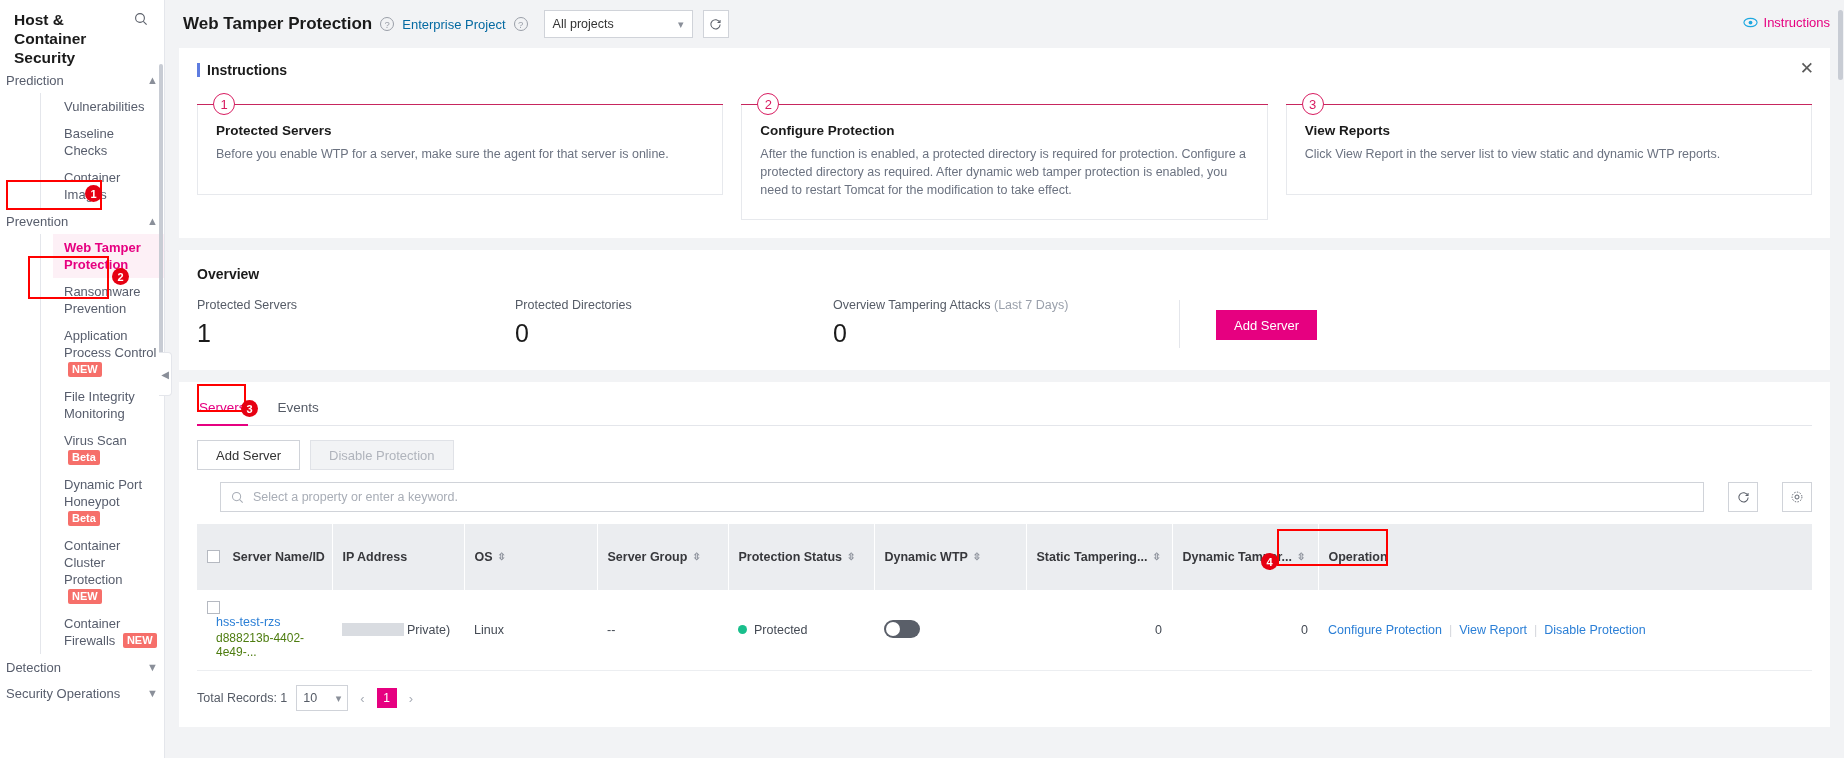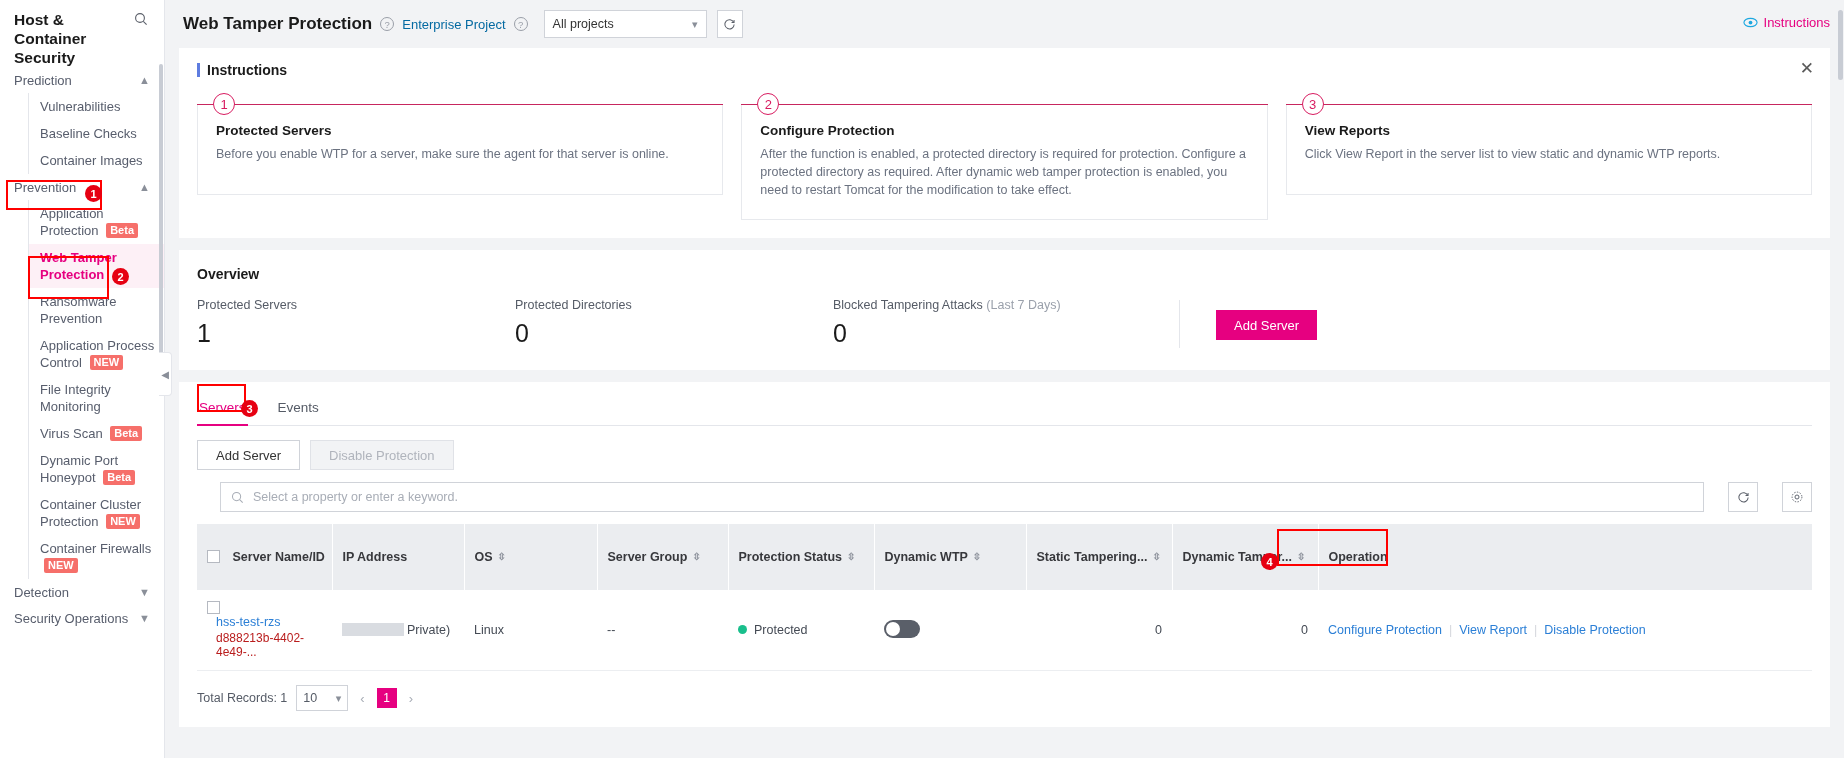--- a/index.html
+++ b/index.html
@@ -28,25 +28,25 @@
     padding: 10px 14px 6px 14px;
   }
   .sb-title {
     font-size: 15.5px; font-weight: bold; color: #1a1a1a;
     line-height: 19px; flex: 1;
   }
   .sb-search-icon { margin-top: 2px; flex: 0 0 16px; }
   .sb-scroll { position: relative; }
   .sb-group {
     display: flex; align-items: center; justify-content: space-between;
-    padding: 4px 14px; height: 26px; color: #575d6c; font-size: 13px;
+    padding: 4px 6px; height: 26px; color: #575d6c; font-size: 13px;
     cursor: pointer;
   }
   .sb-group.cut { margin-top: -6px; }
-  .sb-sub { border-left: 1px solid #e4e6eb; margin-left: 28px; padding-left: 0; }
+  .sb-sub { border-left: 1px solid #e4e6eb; margin-left: 40px; padding-left: 12px; }
   .sb-item {
     padding: 5px 6px 5px 11px;
     color: #575d6c; font-size: 13px; line-height: 17px;
     cursor: pointer; position: relative;
   }
   .sb-item.active { color: #e60080; font-weight: bold; background: #fdf0f6; }
   .badge {
     display: inline-block; background: #f66f6a; color: #fff;
     font-size: 11px; font-weight: bold; line-height: 13px;
     padding: 1px 4px; border-radius: 2px; margin-left: 4px;
@@ -81,21 +81,21 @@
     padding: 0 18px 0 18px; position: relative;
   }
   .page-title { font-size: 17px; font-weight: bold; color: #1a1a1a; }
   .help-ic {
     display: inline-flex; align-items: center; justify-content: center;
     width: 14px; height: 14px; border: 1px solid #9a9fa8; border-radius: 50%;
     color: #9a9fa8; font-size: 9.5px; margin: 0 8px; cursor: pointer;
   }
   .ent-label { font-size: 13px; color: #0369a1; }
   .select-box {
-    width: 163px; height: 28px; border: 1px solid #d0d3d9; background: #fff;
+    width: 149px; height: 28px; border: 1px solid #d0d3d9; background: #fff;
     display: flex; align-items: center; justify-content: space-between;
     padding: 0 8px; font-size: 12.5px; color: #333; cursor: pointer; margin-left: 8px;
   }
   .refresh-btn {
     width: 26px; height: 28px; border: 1px solid #d0d3d9; background: #fff;
     display: flex; align-items: center; justify-content: center; margin-left: 10px;
     cursor: pointer;
   }
   .instr-link {
     position: absolute; right: 14px; top: 15px;
@@ -189,21 +189,21 @@
   tbody td {
     padding: 11px 10px; font-size: 12.5px; color: #444a54;
     border-bottom: 1px solid #eceef1; vertical-align: middle;
   }
   .cb {
     width: 13px; height: 13px; border: 1px solid #b5b9c1; background: #fff;
     display: inline-block; vertical-align: -2px;
   }
   .sortic { display: inline-block; margin-left: 5px; color: #8a8f99; font-size: 10px; vertical-align: 1px; }
   .link { color: #2b7fd6; cursor: pointer; }
-  .srv-id { color: #b91c1c; font-size: 12px; margin-top: 2px; }
+  .srv-id { color: #4d7c0f; font-size: 12px; margin-top: 2px; }
   .redact {
     display: inline-block; width: 62px; height: 13px; background: #d9dce1;
     vertical-align: -2px; margin-right: 3px;
   }
   .dot-green {
     display: inline-block; width: 9px; height: 9px; border-radius: 50%;
     background: #19bf8c; margin-right: 7px; vertical-align: 0px;
   }
   .toggle {
     width: 36px; height: 18px; border-radius: 9px; background: #5a5f69;
@@ -260,24 +260,20 @@
         <div class="sb-item"><span>Vulnerabilities</span></div>
         <div class="sb-item"><span>Baseline Checks</span></div>
         <div class="sb-item"><span>Container Images</span></div>
       </div>
 
       <div class="sb-group">
         <span>Prevention</span>
         <span class="chev">▲</span>
       </div>
       <div class="sb-sub">
-        <div class="sb-item">
-          <span>Application Protection</span>
-          <span class="badge">Beta</span>
-        </div>
         <div class="sb-item active">
           <span>Web Tamper Protection</span>
         </div>
         <div class="sb-item">
           <span>Ransomware Prevention</span>
         </div>
         <div class="sb-item">
           <span>Application Process Control</span>
           <span class="badge">NEW</span>
         </div>
@@ -387,21 +383,21 @@
         <div class="ov-stat">
           <div class="ov-label">Protected Servers</div>
           <div class="ov-value">1</div>
         </div>
         <div class="ov-stat">
           <div class="ov-label">Protected Directories</div>
           <div class="ov-value">0</div>
         </div>
         <div class="ov-stat">
           <div class="ov-label">
-            <span>Blocked Tampering Attacks</span>
+            <span>Overview Tampering Attacks</span>
             <span class="muted">(Last 7 Days)</span>
           </div>
           <div class="ov-value">0</div>
         </div>
         <div class="ov-divider"></div>
         <button class="btn-primary">Add Server</button>
       </div>
     </div>
 
     <div class="card tbl-card">

